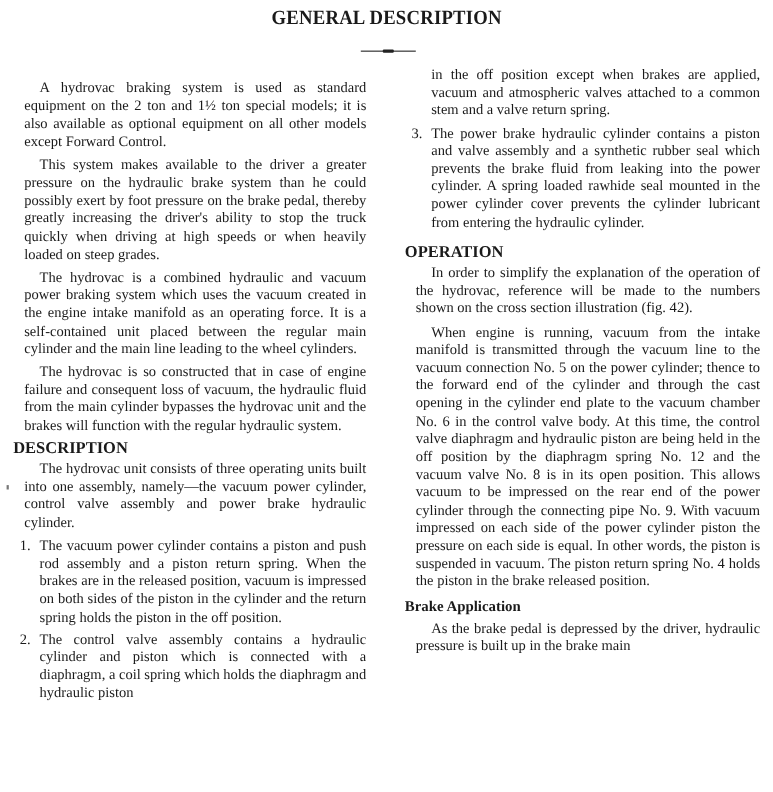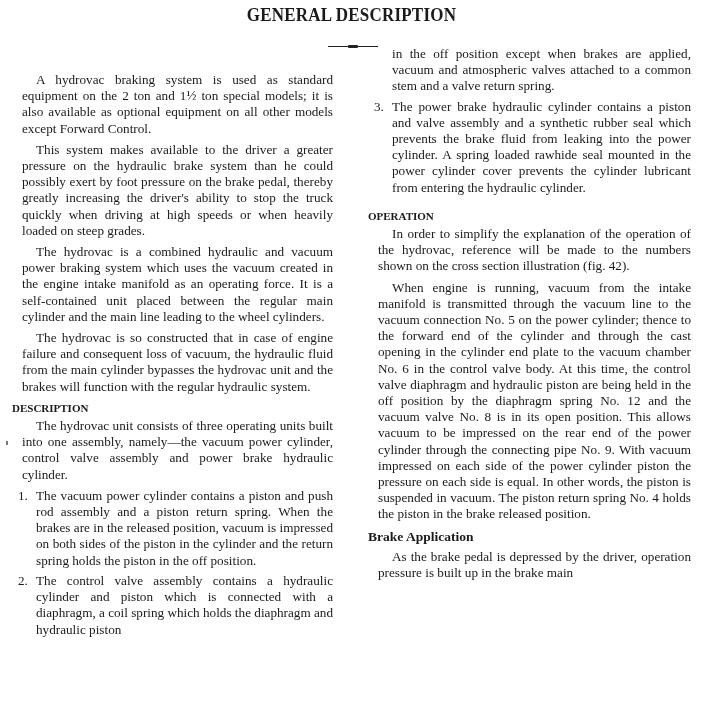--- a/index.html
+++ b/index.html
@@ -4,23 +4,23 @@
 <style>
   html, body { margin:0; padding:0; background:#ffffff; }
   body { width:703px; height:720px; overflow:hidden; position:relative;
          font-family:"Liberation Serif","DejaVu Serif",serif; color:#1a1a1a; }
   .title { position:absolute; top:6px; left:0; width:703px; text-align:center;
            font-weight:bold; font-size:17px; letter-spacing:0.2px; transform:scaleY(1.08); }
   .rule { position:absolute; top:46px; left:328px; width:50px; height:1px; background:#222; }
   .rule:after { content:""; position:absolute; left:20px; top:-1px; width:10px; height:3px; background:#222; border-radius:1px; }
   .col { position:absolute; top:72px; font-size:13.2px; line-height:16.2px; text-align:justify; }
   .col-left { left:12px; width:321px; }
-  .col-right { left:368px; width:323px; top:46px;font-family:Liberation Serif, serif; }
+  .col-right { left:368px; width:323px; top:60px;font-family:Liberation Serif, serif; }
   p { margin:0 0 5px 10px; text-indent:14px; }
-  h2 { margin:4px 0 2px 0; font-size:11px; font-weight:bold; text-indent:0; }
+  h2 { margin:4px 0 2px 0; font-size:15px; font-weight:bold; text-indent:0; }
   h3 { margin:6px 0 4px 0; font-size:13.5px; font-weight:bold; }
   .item { display:flex; margin:0 0 4px 0; }
   .num { width:24px; flex:none; padding-left:6px; box-sizing:border-box; }
   .itext { flex:1; text-align:justify; }
   .item-cont { padding-left:24px; text-indent:0; margin-bottom:4px; }
   .tick { position:absolute; left:6px; top:441px; width:2px; height:4px; background:#777; }
 </style>
 </head>
 <body>
 
@@ -52,14 +52,14 @@
   <div class="item">
     <span class="num">3.</span>
     <span class="itext">The power brake hydraulic cylinder contains a piston and valve assembly and a synthetic rubber seal which prevents the brake fluid from leaking into the power cylinder. A spring loaded rawhide seal mounted in the power cylinder cover prevents the cylinder lubricant from entering the hydraulic cylinder.</span>
   </div>
 
   <h2 style="margin-top:12px;">OPERATION</h2>
   <p>In order to simplify the explanation of the operation of the hydrovac, reference will be made to the numbers shown on the cross section illustration (fig. 42).</p>
   <p>When engine is running, vacuum from the intake manifold is transmitted through the vacuum line to the vacuum connection No. 5 on the power cylinder; thence to the forward end of the cylinder and through the cast opening in the cylinder end plate to the vacuum chamber No. 6 in the control valve body. At this time, the control valve diaphragm and hydraulic piston are being held in the off position by the diaphragm spring No. 12 and the vacuum valve No. 8 is in its open position. This allows vacuum to be impressed on the rear end of the power cylinder through the connecting pipe No. 9. With vacuum impressed on each side of the power cylinder piston the pressure on each side is equal. In other words, the piston is suspended in vacuum. The piston return spring No. 4 holds the piston in the brake released position.</p>
 
   <h3>Brake Application</h3>
-  <p>As the brake pedal is depressed by the driver, operation pressure is built up in the brake main</p>
+  <p>As the brake pedal is depressed by the driver, hydraulic pressure is built up in the brake main</p>
 </div>
 
 </body></html>

